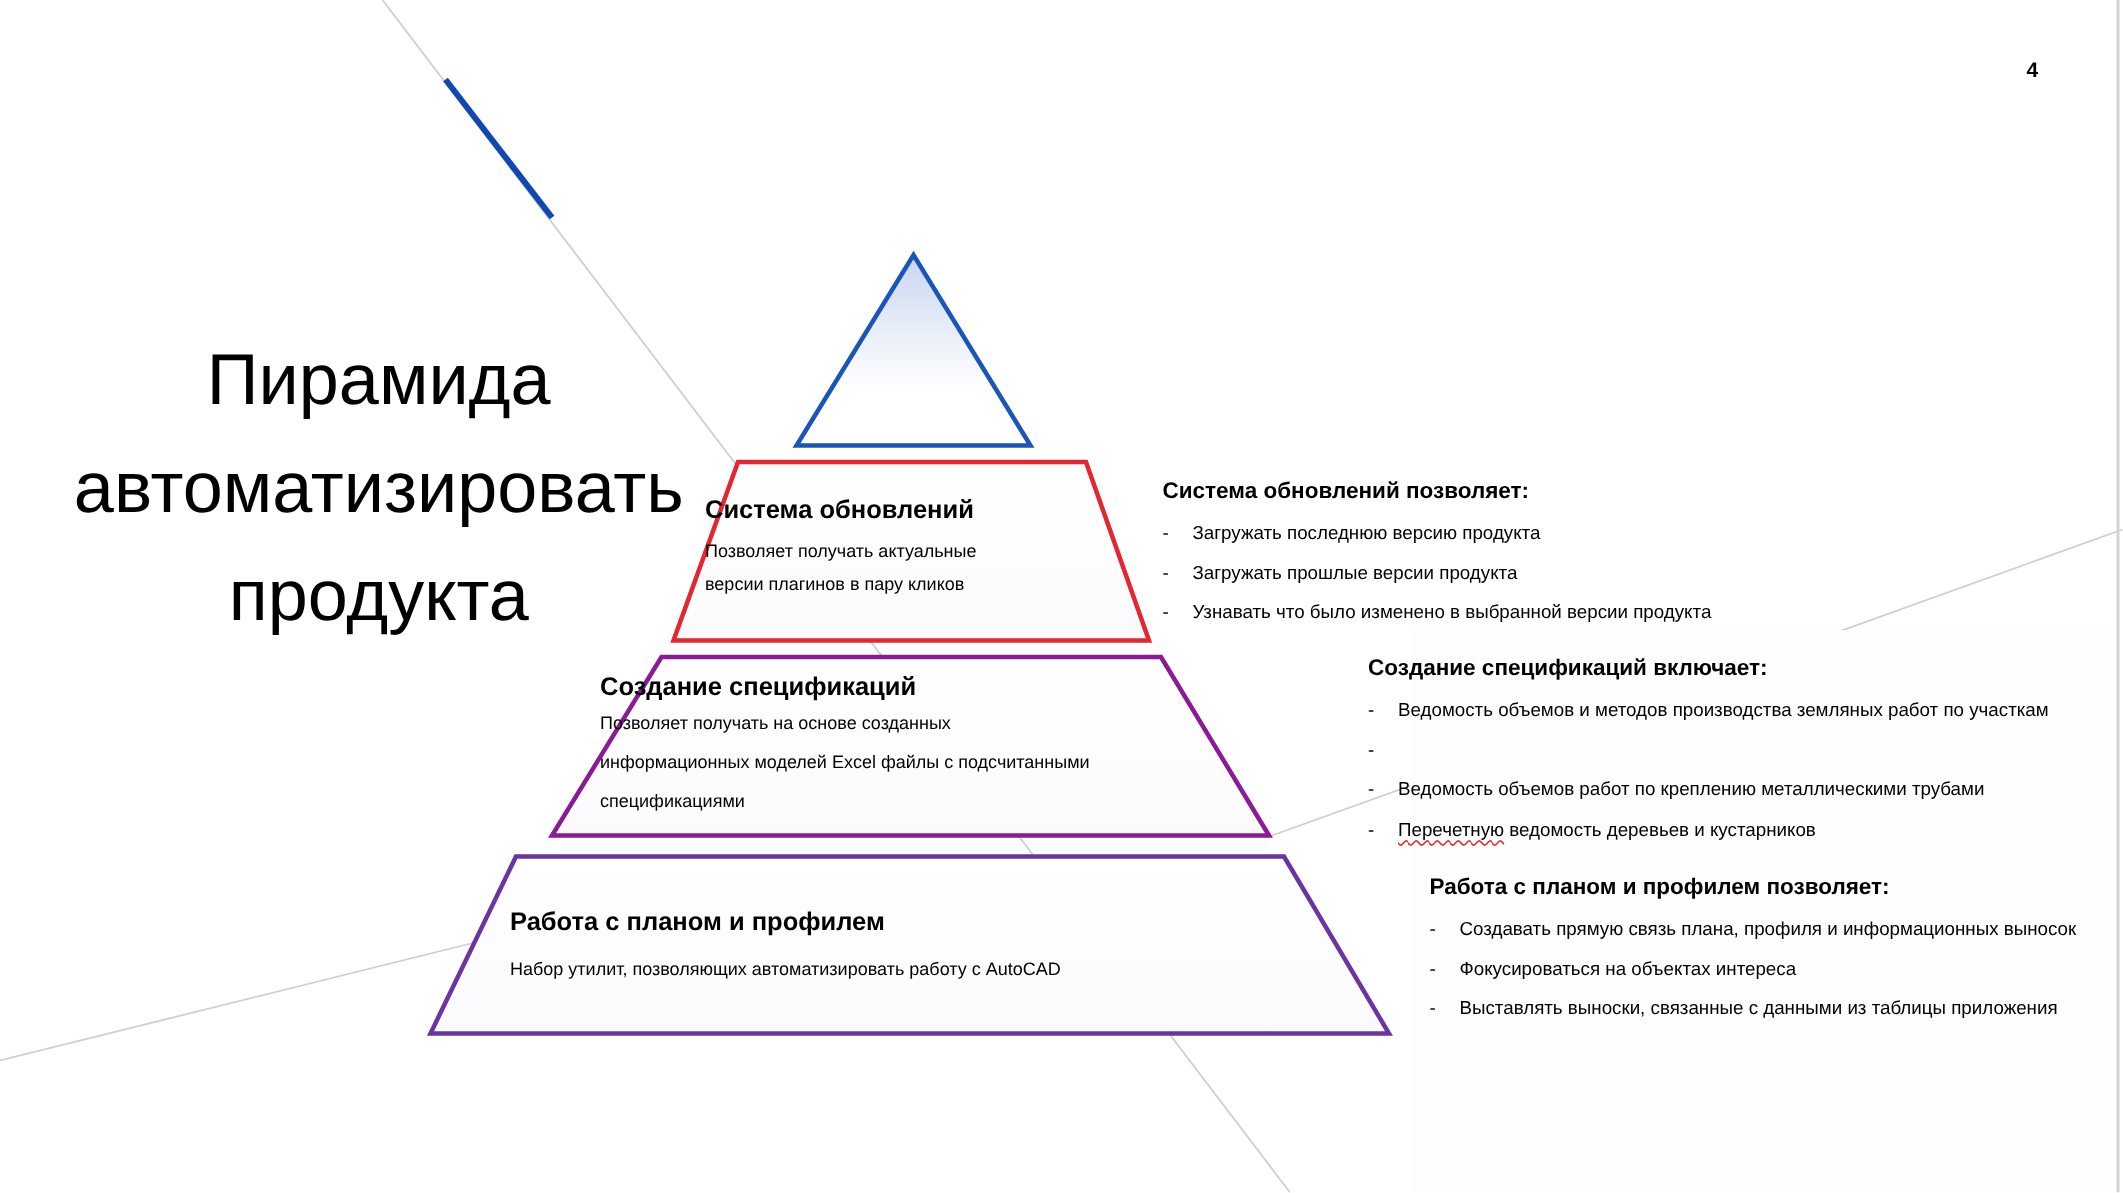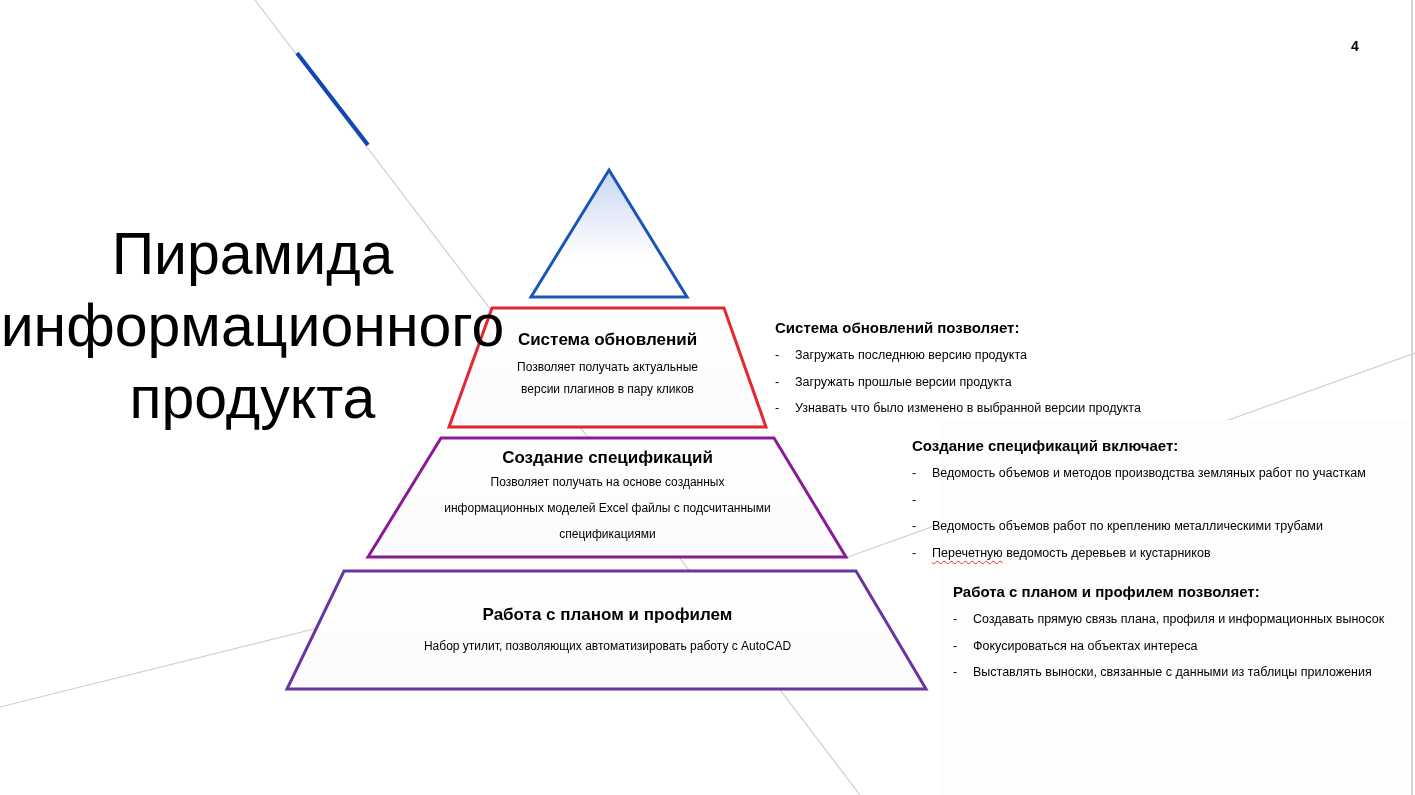--- a/index.html
+++ b/index.html
@@ -7,23 +7,23 @@
       width: 1415px; height: 795px; position: relative; overflow: hidden;
       background: #ffffff;
       font-family: "Liberation Sans", "DejaVu Sans", sans-serif;
       color: #000;
     }
     .bg-svg { position: absolute; left: 0; top: 0; width: 1415px; height: 795px; }
     .right-border { position: absolute; left: 1411px; top: 0; width: 2px; height: 795px; background: #d4d4d4; }
     .page-num { position: absolute; left: 1351px; top: 38px; font-size: 14px; font-weight: bold; }
     .title {
       position: absolute; left: 0; top: 218px; width: 505px;
-      text-align: center; font-size: 59px; line-height: 72px; font-weight: normal;
+      text-align: center; font-size: 48px; line-height: 72px; font-weight: normal;
     }
-    .tier-text { position: absolute; text-align: center; }
+    .tier-text { position: absolute; }
     .tier-heading { font-weight: bold; font-size: 17px; }
     .tier-desc { font-size: 12px; line-height: 26px; }
     .side { position: absolute; }
     .side-heading { font-weight: bold; font-size: 15px; margin-bottom: 6px; }
     .side-item { font-size: 12.5px; line-height: 26.5px; display: flex; }
     .side-item .dash { width: 20px; flex: none; }
     .spell { text-decoration: underline wavy #e03030; text-decoration-thickness: 1px; text-underline-offset: 3px; }
   </style>
 </head>
 <body>
@@ -56,21 +56,21 @@
 
   <polygon points="344,571 856,571 926,689 287,689" fill="url(#tierGrad)" stroke="#6a35a0" stroke-width="3"></polygon>
 </svg>
 
 <div class="right-border"></div>
 
 <div class="page-num">4</div>
 
 <div class="title">
   <div>Пирамида</div>
-  <div>информационного</div>
+  <div>автоматизировать</div>
   <div>продукта</div>
 </div>
 
 <div class="tier-text" style="left:470px; top:330px; width:275px;">
   <div class="tier-heading" style="margin-bottom:6px;">Система обновлений</div>
   <div class="tier-desc" style="line-height:22px;">Позволяет получать актуальные</div>
   <div class="tier-desc" style="line-height:22px;">версии плагинов в пару кликов</div>
 </div>
 
 <div class="tier-text" style="left:400px; top:448px; width:415px;">

